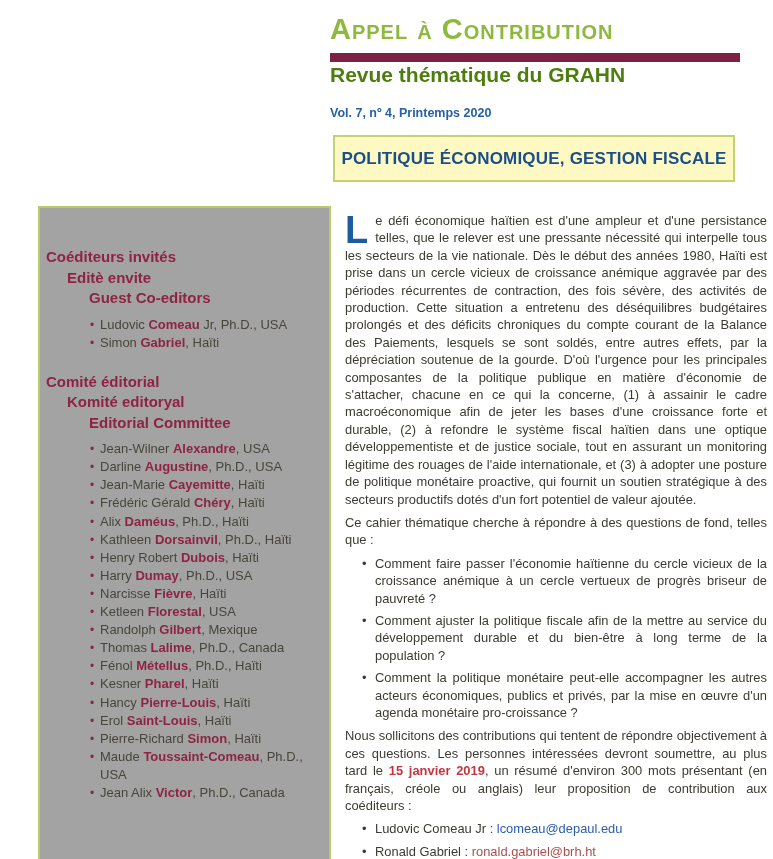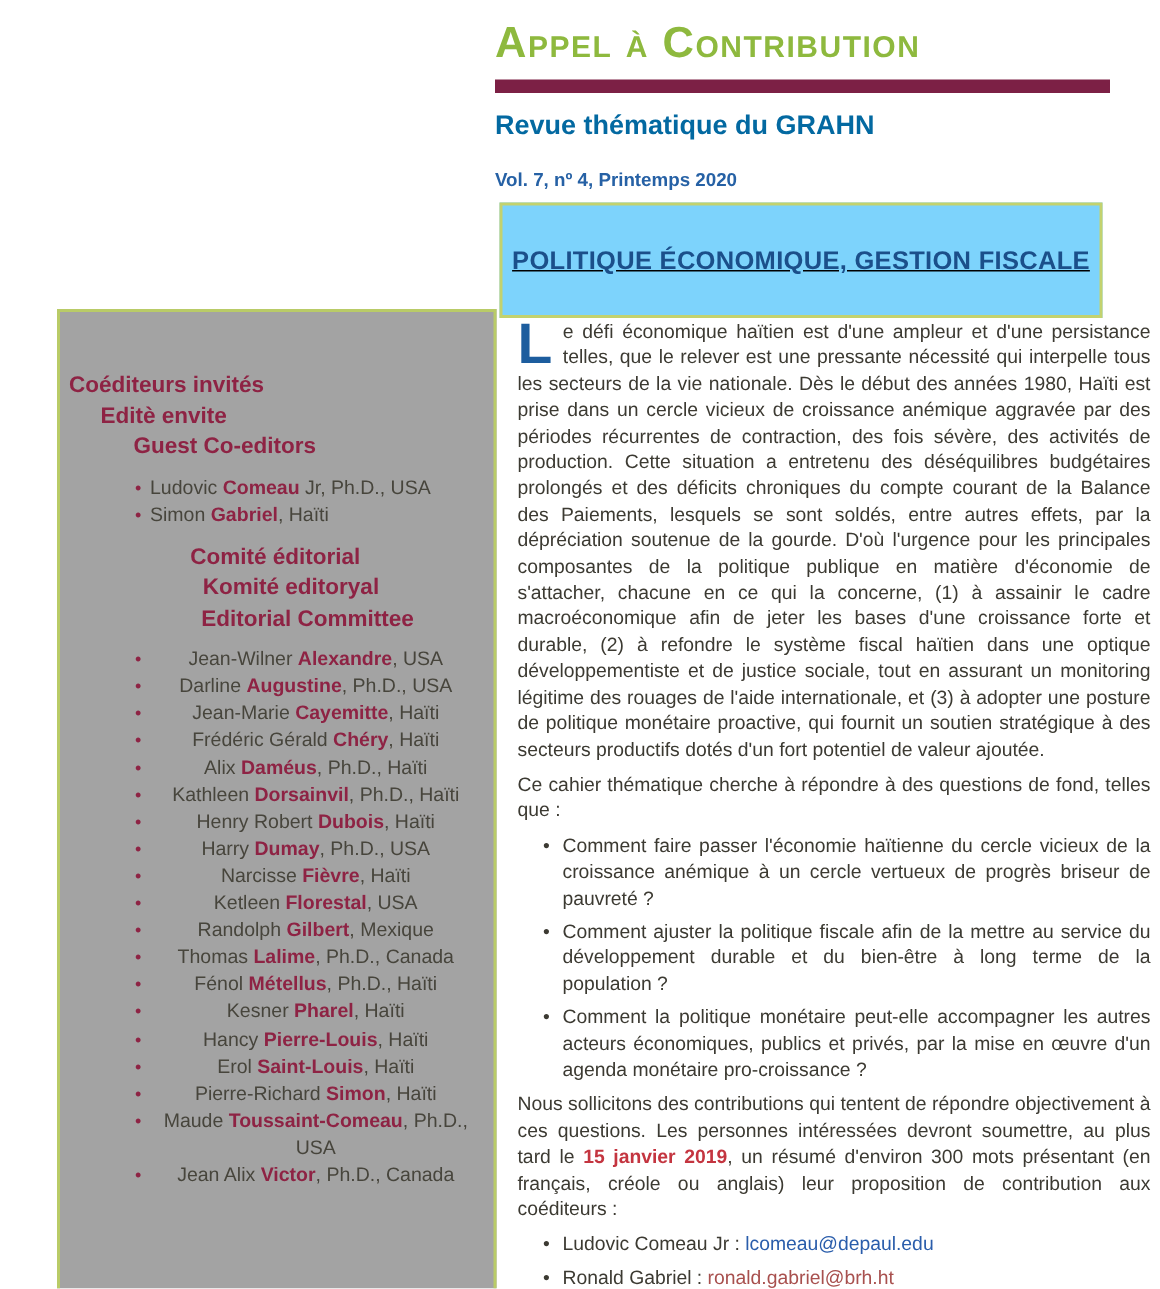--- a/index.html
+++ b/index.html
@@ -3,39 +3,39 @@
 <meta charset="utf-8">
 <style>
   html,body{margin:0;padding:0;background:#ffffff;}
   body{width:773px;height:859px;font-family:"Liberation Sans",sans-serif;}
   .page{position:relative;width:773px;height:859px;background:#fff;overflow:hidden;}
 
   
   .masthead{position:absolute;left:330px;top:12px;width:410px;text-align:left;}
   .kicker{font-variant:small-caps;font-weight:bold;font-size:29px;line-height:34px;color:#8eb93e;letter-spacing:1px;}
   .rule{height:9px;background:#7c2045;margin-top:7px;}
-  .journal{margin-top:11px;font-size:18px;font-weight:bold;color:#0369a1;}
+  .journal{margin-top:1px;font-size:21px;font-weight:bold;color:#4d7c0f;}
   .issue{margin-top:19px;font-size:12.5px;font-weight:bold;color:#2661a5;}
 
   
   .title-box{position:absolute;left:333px;top:135px;width:402px;box-sizing:border-box;
-    background:#7dd3fc;border:2px solid #c3d26e;padding:26px 4px;text-align:center;text-decoration:underline;}
+    background:#fef9c3;border:2px solid #c3d26e;padding:11px 4px;text-align:center;}
   .title-line{color:#1b4f8a;font-weight:bold;font-size:17px;line-height:21px;letter-spacing:.2px;}
 
   
   .sidebar{position:absolute;left:38px;top:206px;width:293px;height:697px;box-sizing:border-box;
     background:#a3a3a3;border:2px solid #b9cb67;padding:39px 8px 0 6px;}
   .sb-h{color:#8e2344;font-weight:bold;font-size:15px;line-height:20.5px;}
   .sb-h1{padding-left:21px;}
   .sb-h2{padding-left:43px;}
   .sb-list{margin-top:7px;}
   .sb-row{position:relative;padding-left:54px;font-size:13px;line-height:18.1px;color:#47453c;}
   .sb-bullet{position:absolute;left:44px;top:0;color:#8e2344;font-size:12px;}
   .surname{color:#8e2344;font-weight:bold;}
-  .sb-section + .sb-section{margin-top:10px;text-align:center;}
+  .sb-section + .sb-section{margin-top:20px;}
 
   
   .content{position:absolute;left:345px;top:212px;width:422px;font-size:12.9px;line-height:17.4px;
     color:#3c3a32;text-align:justify;}
   .para{margin:0 0 6px 0;}
   .dropcap{float:left;color:#1d5d9e;font-weight:bold;font-size:38px;line-height:30px;padding:3px 7px 0 0;}
   .blist{margin:1px 0 6px 0;}
   .bitem{position:relative;padding-left:30px;margin-bottom:5px;}
   .bdot{position:absolute;left:17px;top:0;color:#3c3a32;}
   .seg-red{color:#c43540;font-weight:bold;}

